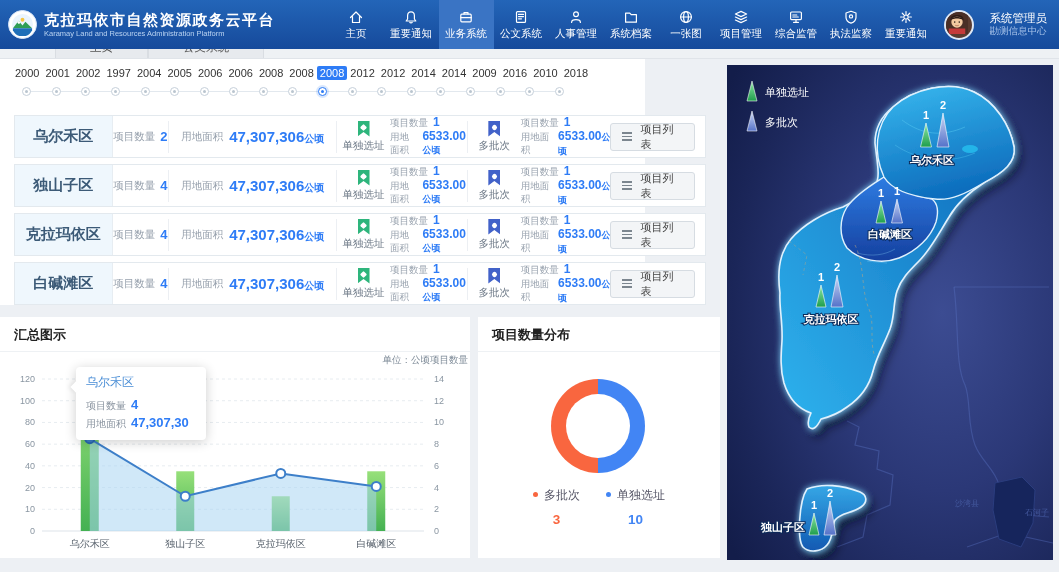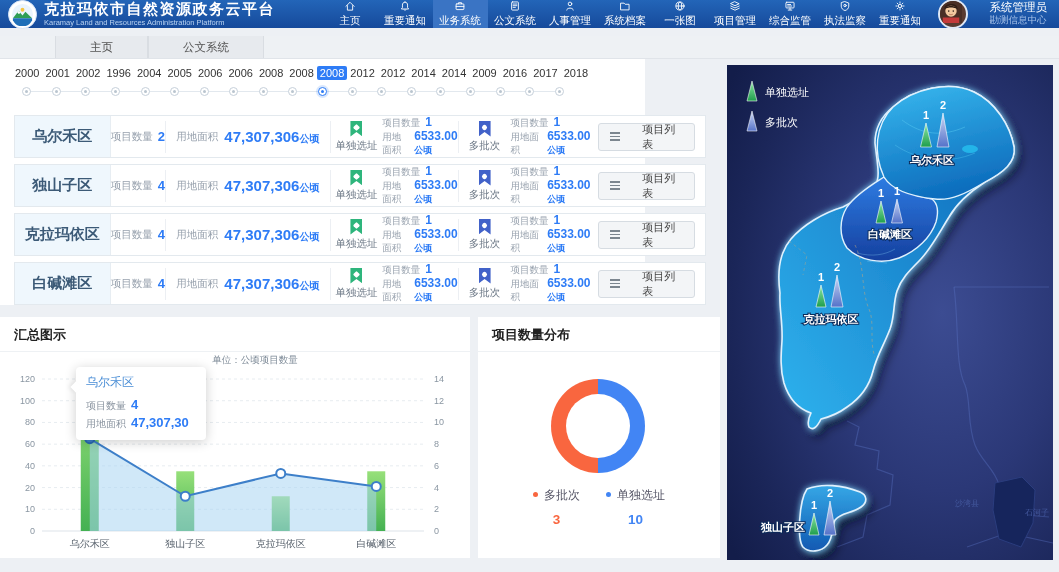--- a/index.html
+++ b/index.html
@@ -1,27 +1,27 @@
 <!DOCTYPE html>
 <html><head>
 <meta charset="utf-8">
 <style>
   html,body{margin:0;padding:0}
   body{width:1059px;height:572px;background:#edf0f4;font-family:"Liberation Sans",sans-serif;overflow:hidden;position:relative}
   
-  .header{position:absolute;left:0;top:0;width:1059px;height:28px;background:linear-gradient(180deg,#2365b8,#164a9b);display:flex;align-items:stretch;color:#fff;z-index:10}
+  .header{position:absolute;left:0;top:0;width:1059px;height:49px;background:linear-gradient(180deg,#2365b8,#164a9b);display:flex;align-items:stretch;color:#fff;z-index:10}
   .brand{display:flex;align-items:center;padding-left:8px;gap:7px}
   .logo{width:27px;height:27px;border-radius:50%;background:#fff;border:1px solid #d8e6f8;display:flex;align-items:center;justify-content:center;flex:0 0 auto}
   .btxt .title{font-size:15px;font-weight:bold;letter-spacing:1.5px;line-height:15px}
   .btxt .subtitle{font-size:7.5px;color:#b9d2f1;margin-top:2px;white-space:nowrap}
   .nav{display:flex;margin-left:auto}
   .nav-item{width:55px;display:flex;flex-direction:column;align-items:center;justify-content:center;gap:2px;font-size:10.5px;cursor:pointer;white-space:nowrap}
   .nav-item.active{background:#3a74c4}
   .nav-item svg{width:16px;height:16px}
-  .user{display:flex;align-items:center;gap:22px;padding:0 12px 0 10px;cursor:pointer}
+  .user{display:flex;align-items:center;gap:16px;padding:0 12px 0 10px;cursor:pointer}
   .avatar{width:26px;height:26px;border-radius:50%;border:2px solid #dfe8f5;overflow:hidden;background:#5a3b30;flex:0 0 auto}
   .user .name{font-size:11.5px;line-height:13px}
   .user .dept{font-size:9.5px;color:#a9c4ea}
   
   .tabbar{position:absolute;left:0;top:36px;width:1059px;height:23px;background:#eef1f4;border-bottom:1px solid #e0e4e9;display:flex;padding-left:55px;box-sizing:border-box}
   .tab{display:flex;align-items:center;justify-content:center;gap:16px;font-size:11.5px;color:#555;background:#e7eaee;border-right:1px solid #d9dde2;border-left:1px solid #d9dde2;padding:0 34px;box-sizing:border-box;cursor:pointer}
   .tab.active{background:#fff;border-top:2px solid #21a465;color:#333}
   .tab .x{font-weight:bold;color:#333;font-size:12px;cursor:pointer}
   
   .white-top{position:absolute;left:0;top:59px;width:645px;height:246px;background:#fff}
@@ -58,25 +58,25 @@
   .ribbon::after{content:'';width:5px;height:5px;background:#fff;border-radius:1px;margin-top:4px;transform:rotate(45deg)}
   .rb-green{background:#2eb57c}
   .rb-blue{background:#4262c9}
   .rb-blue::after{border-radius:50%}
   .c-stats{width:80px;flex-direction:column;align-items:flex-start;justify-content:center;gap:1px;border-right:1px solid #eceff3}
   .c-stats.noborder{border-right:none;width:92px}
   .srow{display:flex;align-items:baseline;gap:5px;line-height:13px}
   .srow .lab{font-size:9.5px}
   .srow .v{color:#2e7cf6;font-weight:bold;font-size:12px}
   .srow .u{color:#2e7cf6;font-size:9px}
-  .btn-list{margin-left:auto;margin-right:10px;display:flex;align-items:center;gap:22px;background:#f3f5f7;border:1px solid #d6dce2;border-radius:3px;height:26px;padding:0 11px;font-size:11px;color:#444;cursor:pointer}
+  .btn-list{margin-left:auto;margin-right:10px;display:flex;align-items:center;gap:8px;background:#f3f5f7;border:1px solid #d6dce2;border-radius:3px;height:26px;padding:0 11px;font-size:11px;color:#444;cursor:pointer}
   .hamb{display:inline-flex;flex-direction:column;gap:2px}
   .hamb i{width:10px;height:1.5px;background:#7c868f}
   
-  .axis-caps{position:absolute;top:37px;left:36px;width:438px;display:flex;justify-content:center;font-size:9.5px;color:#7d8a97}
+  .axis-caps{position:absolute;top:37px;left:30px;width:438px;display:flex;justify-content:flex-end;font-size:9.5px;color:#7d8a97}
   #combochart{position:absolute;left:4px;top:48px}
   .tooltip{position:absolute;left:76px;top:50px;width:110px;background:#fff;border-radius:4px;box-shadow:0 2px 12px rgba(0,0,0,.2);padding:7px 10px 8px;z-index:5}
   .tooltip::before{content:'';position:absolute;left:-4px;top:16px;width:8px;height:8px;background:#fff;transform:rotate(45deg);box-shadow:-2px 2px 4px rgba(0,0,0,.06)}
   .tooltip .tt{color:#4a8ed6;font-size:12px;margin-bottom:5px}
   .trow{font-size:10px;color:#8a94a0;display:flex;align-items:baseline;gap:5px;line-height:17px}
   .trow b{color:#2e7cf6;font-size:13px}
   
   .ring{position:absolute;left:73px;top:62px;width:94px;height:94px;border-radius:50%}
   .ring::after{content:'';position:absolute;inset:15px;background:#fff;border-radius:50%}
   .dcenter{position:absolute;left:73px;top:62px;width:94px;height:94px;display:flex;flex-direction:column;align-items:center;justify-content:center;z-index:2}
@@ -214,35 +214,35 @@
       <span>公文系统</span>
     </div>
   </div>
 
 <div class="white-top">
   <div class="timeline">
     <div class="yrs" id="yrs">
         <div class="yr"><span class="lbl">2000</span></div>
         <div class="yr"><span class="lbl">2001</span></div>
         <div class="yr"><span class="lbl">2002</span></div>
-        <div class="yr"><span class="lbl">1996</span></div>
+        <div class="yr"><span class="lbl">1997</span></div>
         <div class="yr"><span class="lbl">2004</span></div>
         <div class="yr"><span class="lbl">2005</span></div>
         <div class="yr"><span class="lbl">2006</span></div>
         <div class="yr"><span class="lbl">2006</span></div>
         <div class="yr"><span class="lbl">2008</span></div>
         <div class="yr"><span class="lbl">2008</span></div>
         <div class="yr sel"><span class="lbl">2008</span></div>
         <div class="yr"><span class="lbl">2012</span></div>
         <div class="yr"><span class="lbl">2012</span></div>
         <div class="yr"><span class="lbl">2014</span></div>
         <div class="yr"><span class="lbl">2014</span></div>
         <div class="yr"><span class="lbl">2009</span></div>
         <div class="yr"><span class="lbl">2016</span></div>
-        <div class="yr"><span class="lbl">2017</span></div>
+        <div class="yr"><span class="lbl">2010</span></div>
         <div class="yr"><span class="lbl">2018</span></div>
       </div>
     <div class="dots" id="yrdots">
         <div class="track"></div>
         <div class="dot">
           <i></i>
         </div>
         <div class="dot">
           <i></i>
         </div>

